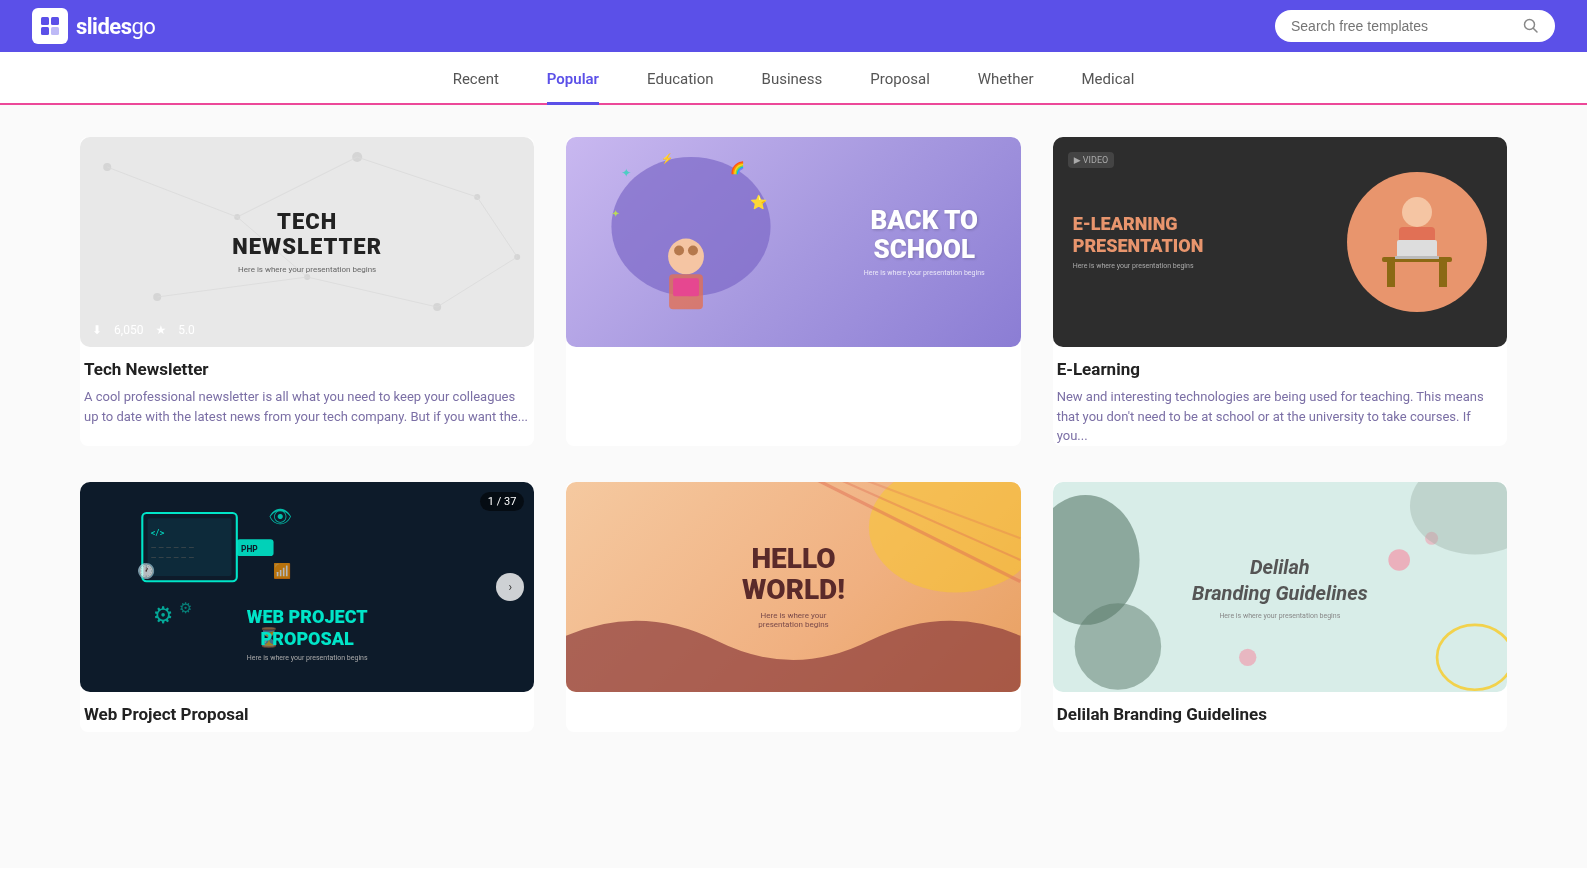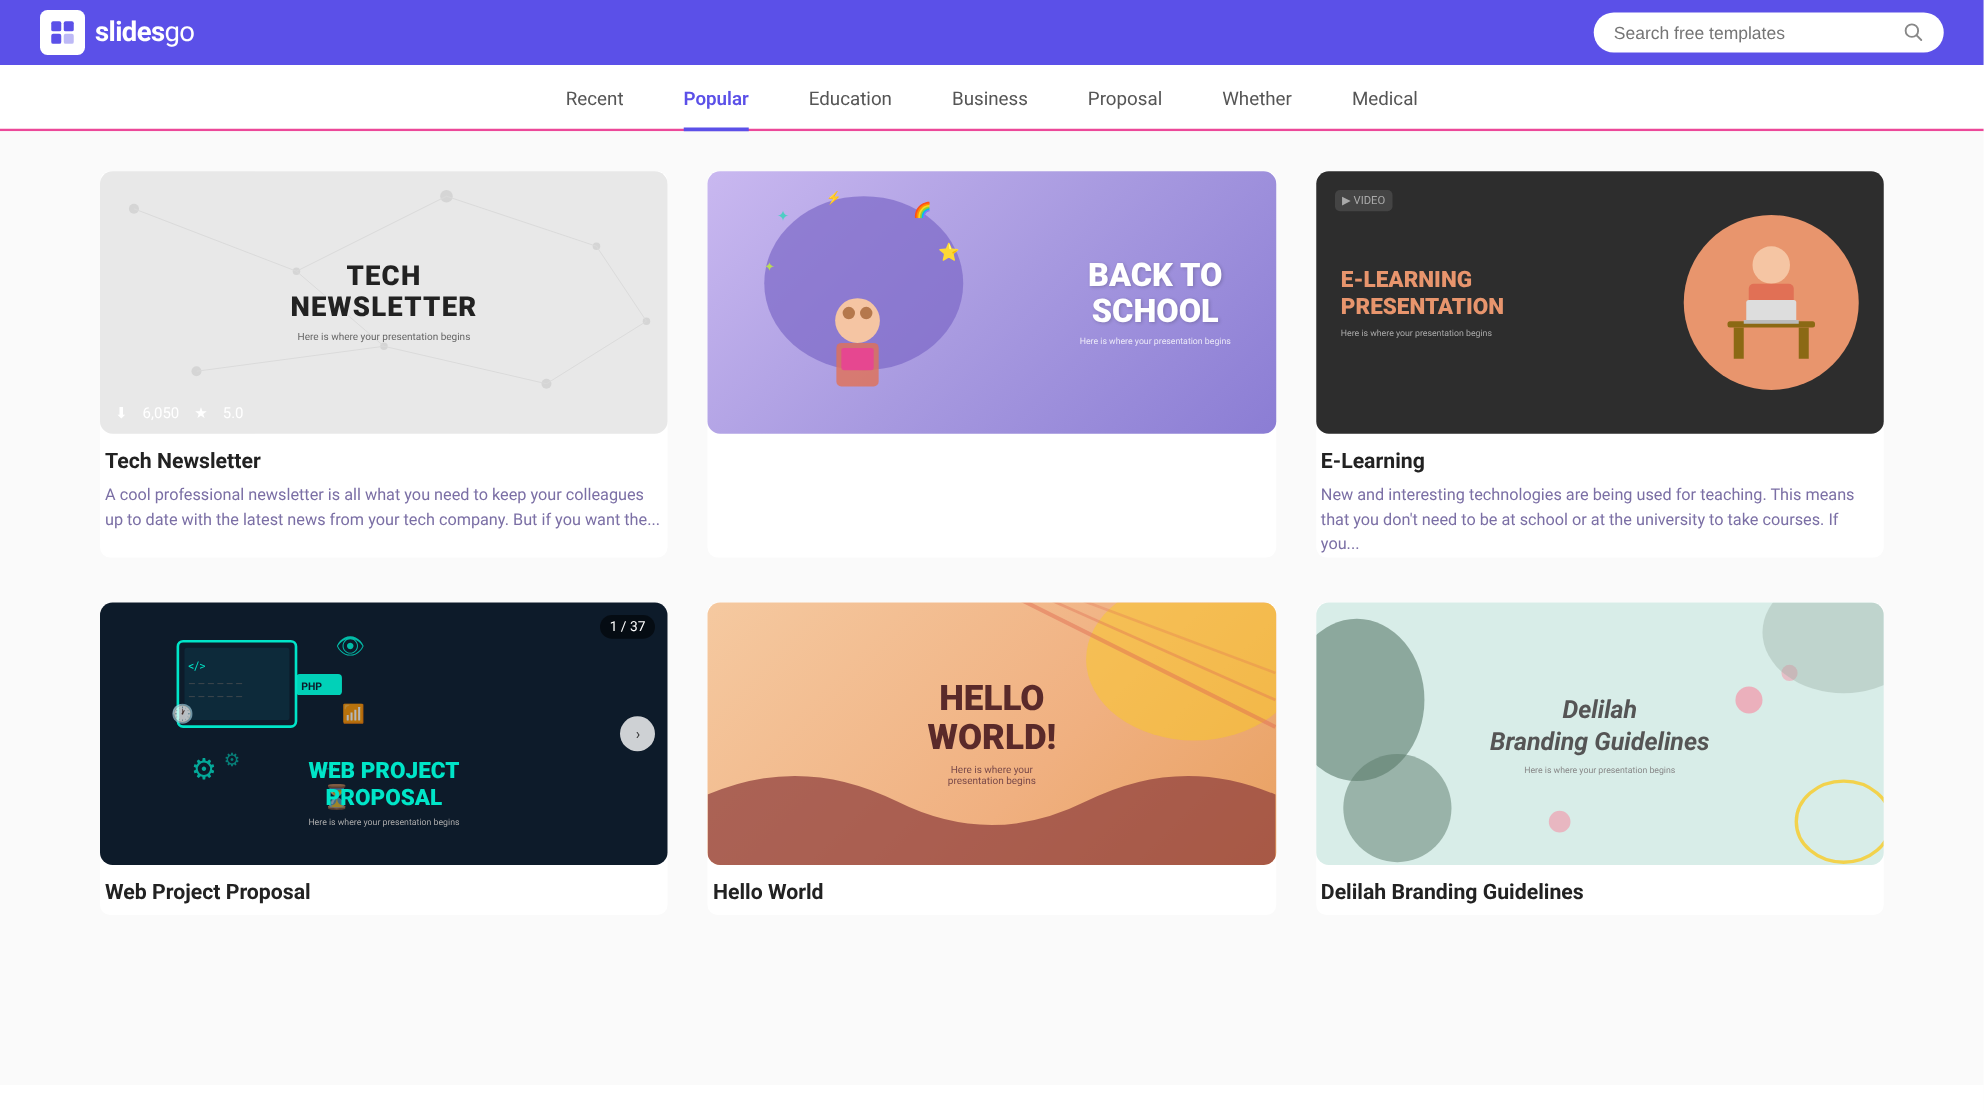--- a/index.html
+++ b/index.html
@@ -505,23 +505,20 @@
             <line x1="220" y1="0" x2="420" y2="100" stroke="#e17055" stroke-width="3" opacity="0.5"></line>
             <line x1="240" y1="0" x2="420" y2="80" stroke="#e17055" stroke-width="2" opacity="0.4"></line>
             <line x1="260" y1="0" x2="420" y2="60" stroke="#e17055" stroke-width="2" opacity="0.3"></line>
           </svg>
           <div class="thumb-hello-text">
             <div class="thumb-hello-title">HELLO<br>WORLD!</div>
             <div class="thumb-hello-sub">Here is where your<br>presentation begins</div>
           </div>
         </div>
       </div>
-      <div class="card-body">
-        <div class="card-title">Hello World</div>
-      </div>
     </div>
 
     <div class="card">
       <div class="card-thumb thumb-brand">
         <div class="card-thumb-inner" style="position:relative">
 
           <svg style="position:absolute;top:0;left:0;width:100%;height:100%" viewBox="0 0 420 210" preserveAspectRatio="xMidYMid slice">
 
             <ellipse cx="30" cy="80" rx="50" ry="60" fill="#5a7a6a" opacity="0.6"></ellipse>
             <ellipse cx="60" cy="160" rx="40" ry="40" fill="#5a7a6a" opacity="0.5"></ellipse>

